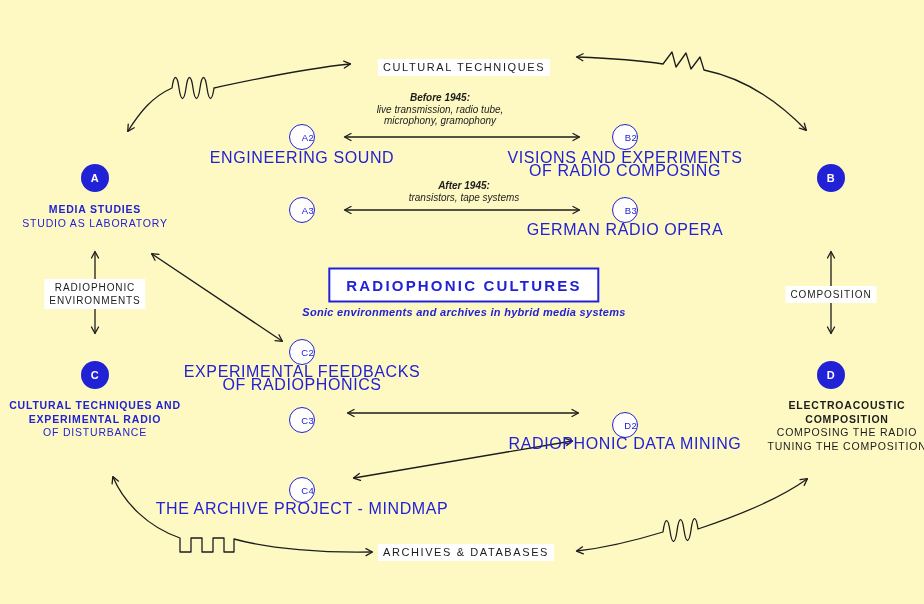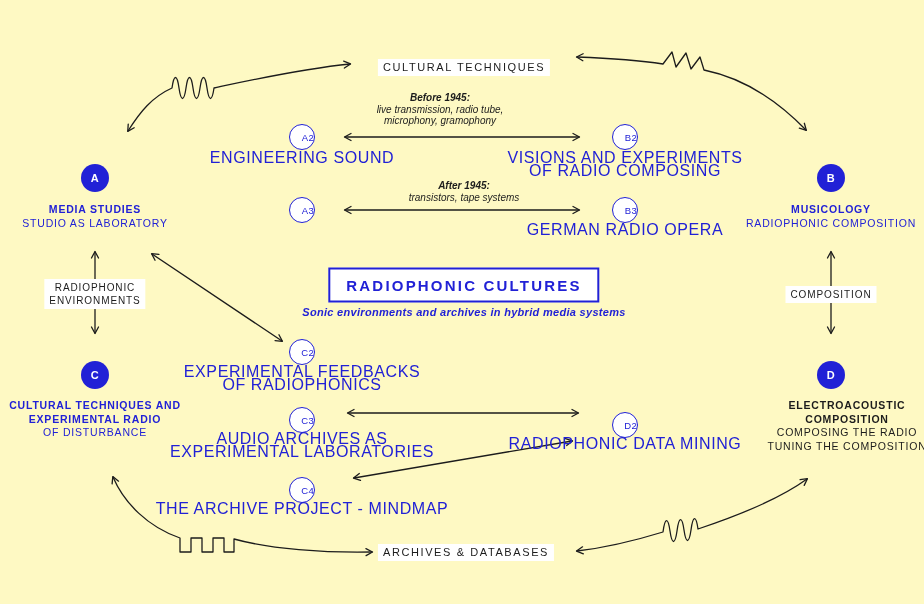--- a/index.html
+++ b/index.html
@@ -89,24 +89,20 @@
       <span>C</span>
     </div>
   <div class="vctr bigdot" style="left:831px;top:375px">
       <span>D</span>
     </div>
 
   <div class="ctr main-label" style="left:95px;top:203px">
     <span class="ln b">MEDIA STUDIES</span>
     <span class="ln">STUDIO AS LABORATORY</span>
   </div>
-  <div class="ctr main-label" style="left:831px;top:203px">
-    <span class="ln b">MUSICOLOGY</span>
-    <span class="ln">RADIOPHONIC COMPOSITION</span>
-  </div>
   <div class="ctr main-label" style="left:95px;top:399px">
     <span class="ln b">CULTURAL TECHNIQUES AND</span>
     <span class="ln b">EXPERIMENTAL RADIO</span>
     <span class="ln">OF DISTURBANCE</span>
   </div>
   <div class="ctr main-label dark" style="left:831px;top:399px">
     <span class="ln b">ELECTROACOUSTIC</span>
     <span class="ln b">COMPOSITION</span>
     <span class="ln">COMPOSING THE RADIO</span>
     <span class="ln">TUNING THE COMPOSITION</span>
@@ -144,24 +140,20 @@
     <span class="ln">VISIONS AND EXPERIMENTS</span>
     <span class="ln">OF RADIO COMPOSING</span>
   </div>
   <div class="ctr sub-label" style="left:625px;top:224px">
     <span class="ln">GERMAN RADIO OPERA</span>
   </div>
   <div class="ctr sub-label" style="left:302px;top:366px">
     <span class="ln">EXPERIMENTAL FEEDBACKS</span>
     <span class="ln">OF RADIOPHONICS</span>
   </div>
-  <div class="ctr sub-label" style="left:302px;top:433px">
-    <span class="ln">AUDIO ARCHIVES AS</span>
-    <span class="ln">EXPERIMENTAL LABORATORIES</span>
-  </div>
   <div class="ctr sub-label" style="left:302px;top:503px">
     <span class="ln">THE ARCHIVE PROJECT - MINDMAP</span>
   </div>
   <div class="ctr sub-label" style="left:625px;top:438px">
     <span class="ln">RADIOPHONIC DATA MINING</span>
   </div>
 
 </div>
 
 </body></html>

